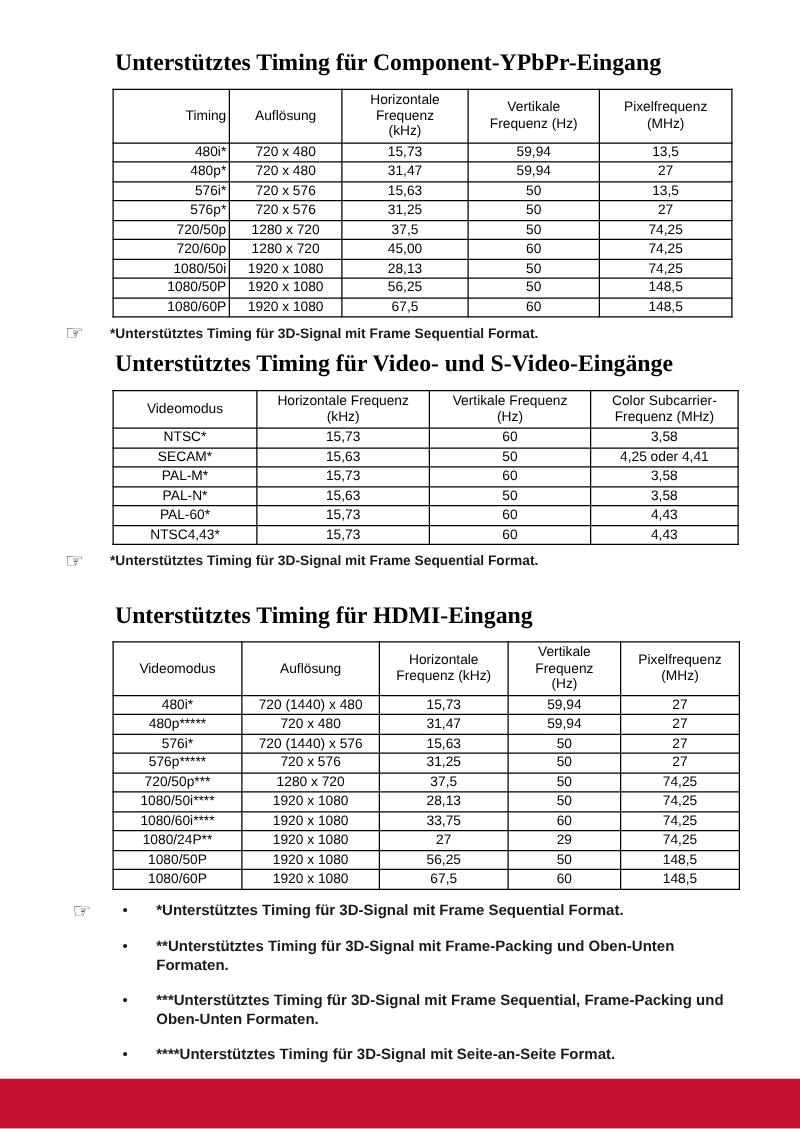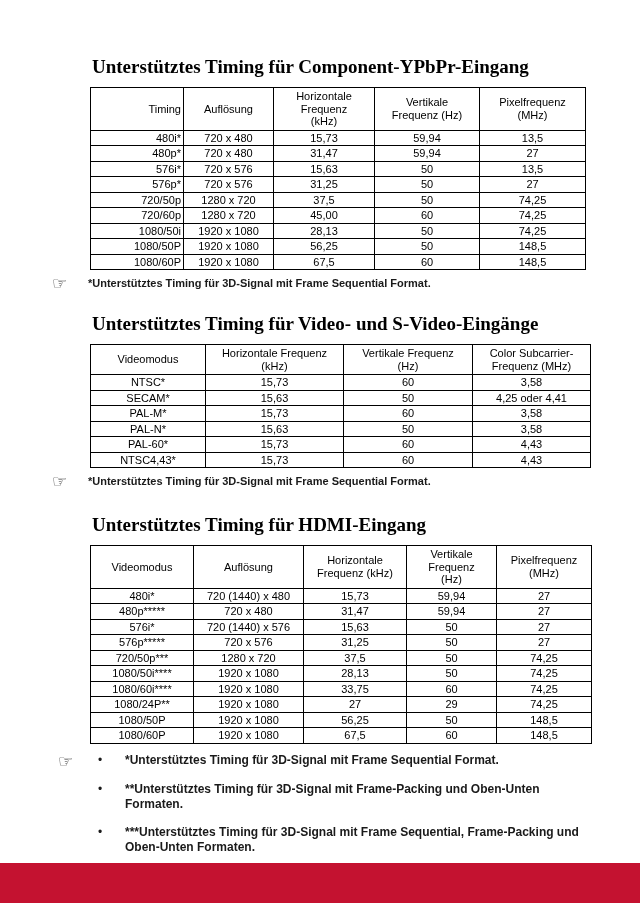--- a/index.html
+++ b/index.html
@@ -12,22 +12,22 @@
     color:#000;
   }
   .section-heading{
     font-family:"Liberation Serif",serif;
     font-weight:bold;
     font-size:19px;
     line-height:21px;
     margin:0 0 0 92px;
     color:#000;
   }
-  .h1{padding-top:56px;}
-  .h2{margin-top:22px;}
+  .h1{padding-top:40px;}
+  .h2{margin-top:6px;}
   .h3{margin-top:25px;}
 
   table.data-table{
     border-collapse:collapse;
     table-layout:fixed;
     width:480px;
     margin:10px 0 0 90px;
     font-size:11px;
   }
   table.data-table th, table.data-table td{

